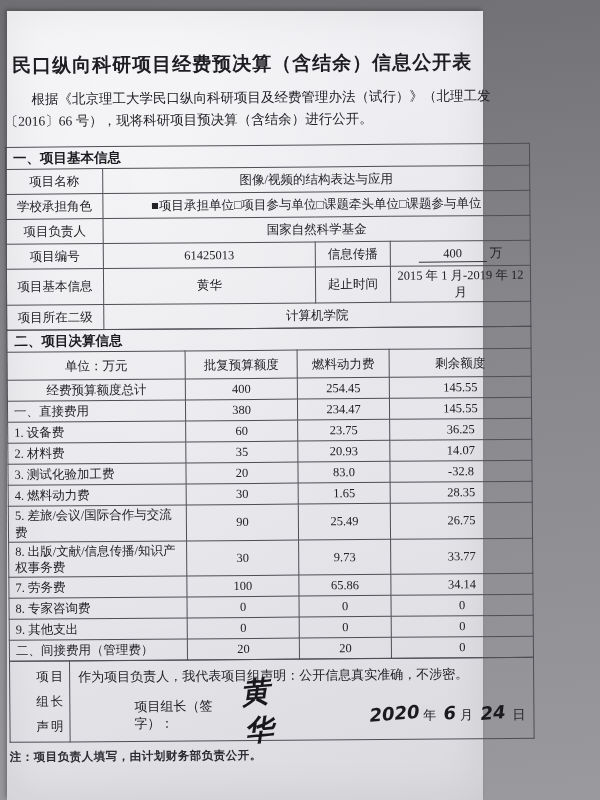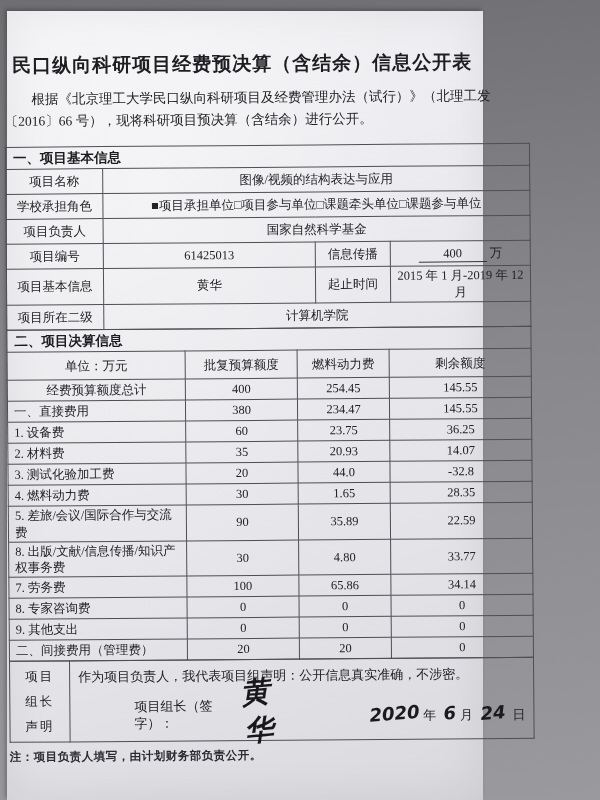--- a/index.html
+++ b/index.html
@@ -39,21 +39,21 @@
     font-size:13.5px;padding:2px 7px;color:#1b1b20;
   }
   tr.h25{height:25px;}
   tr.h21{height:21px;}
   tr.colhead{height:28px;}
   td.lft{text-align:left;padding-left:6px;}
   .ublank{
     display:inline-block;min-width:60px;border-bottom:1px solid #33333a;
     text-align:center;padding:0 4px;
   }
-  td.side{width:60px;font-size:12.5px;line-height:2.0;letter-spacing:2px;}
+  td.side{width:60px;font-size:12.5px;line-height:2.0;letter-spacing:2px;text-align:right;}
   td.side span{display:block;}
   td.decl{text-align:left;vertical-align:top;padding:6px 8px 4px;}
   .statement{font-size:13px;line-height:1.5;}
   .signline{
     display:flex;align-items:center;margin:14px 0 6px 56px;font-size:13px;
     position:relative;height:30px;
   }
   .signature{
     font-size:29px;font-weight:700;font-style:italic;
     font-family:"DejaVu Serif",serif;color:#17171c;
@@ -161,39 +161,39 @@
         </tr>
         <tr class="h21">
           <td class="lft">2. 材料费</td>
           <td>35</td>
           <td>20.93</td>
           <td>14.07</td>
         </tr>
         <tr class="h21">
           <td class="lft">3. 测试化验加工费</td>
           <td>20</td>
-          <td>44.0</td>
+          <td>83.0</td>
           <td>-32.8</td>
         </tr>
         <tr class="h21">
           <td class="lft">4. 燃料动力费</td>
           <td>30</td>
           <td>1.65</td>
           <td>28.35</td>
         </tr>
         <tr>
           <td class="lft">5. 差旅/会议/国际合作与交流费</td>
           <td>90</td>
-          <td>35.89</td>
-          <td>22.59</td>
+          <td>25.49</td>
+          <td>26.75</td>
         </tr>
         <tr>
           <td class="lft">8. 出版/文献/信息传播/知识产权事务费</td>
           <td>30</td>
-          <td>4.80</td>
+          <td>9.73</td>
           <td>33.77</td>
         </tr>
         <tr class="h21">
           <td class="lft">7. 劳务费</td>
           <td>100</td>
           <td>65.86</td>
           <td>34.14</td>
         </tr>
         <tr class="h21">
           <td class="lft">8. 专家咨询费</td>

